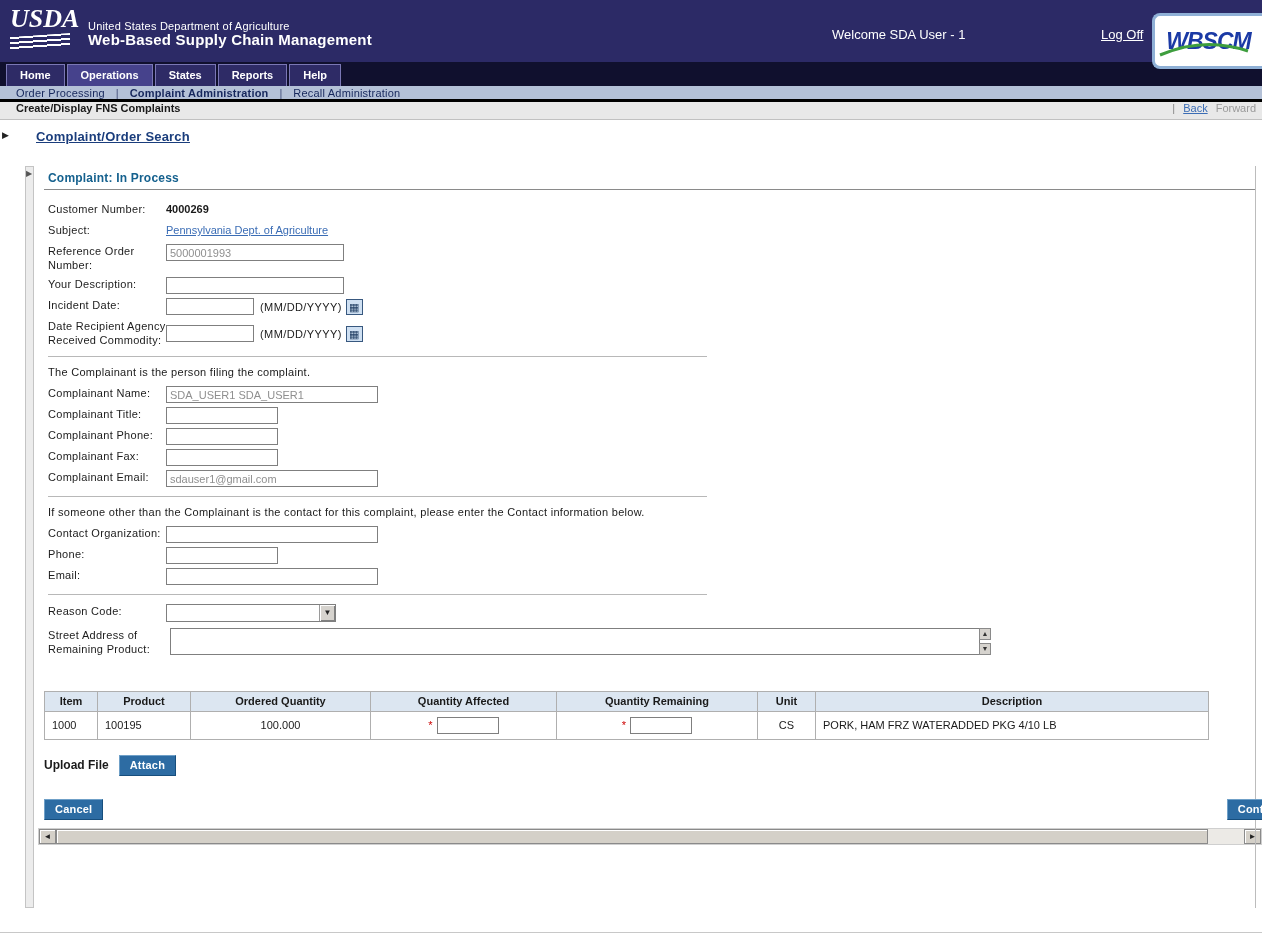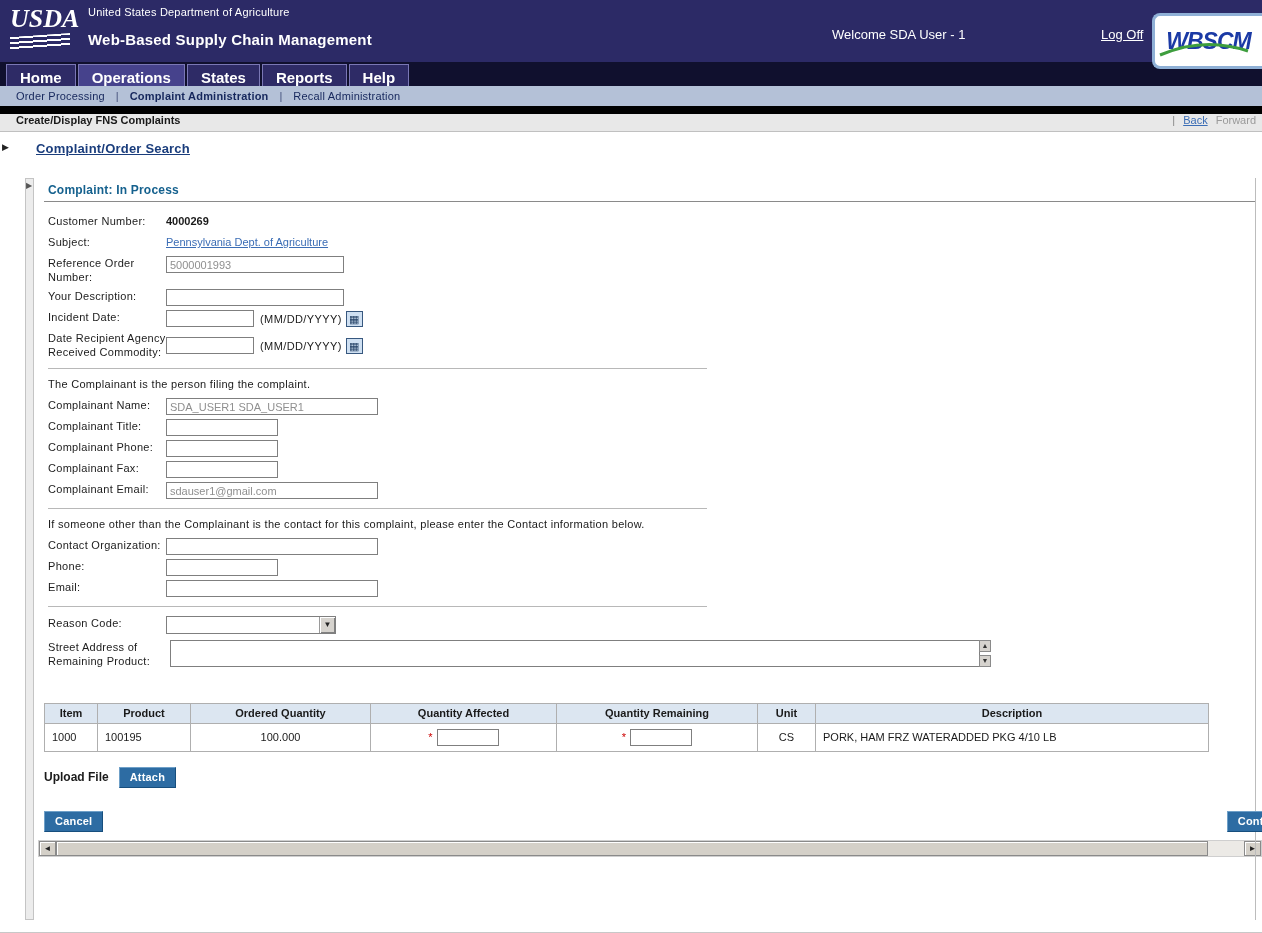--- a/index.html
+++ b/index.html
@@ -7,39 +7,39 @@
   body { font-family:"Liberation Sans", sans-serif; font-size:11px; color:#1a1a1a; }
   .page { width:1262px; height:933px; position:relative; background:#fff; overflow:hidden; border-bottom:1px solid #c8c8c8; }
 
   
   .hdr { height:62px; background:#2c2a66; position:relative; color:#fff; }
   .usda { position:absolute; left:10px; top:6px; width:66px; }
   .usda-text { font-family:"Liberation Serif", serif; font-style:italic; font-weight:bold; font-size:26px; line-height:1; color:#fff; }
   .usda-stripes { margin-top:3px; width:60px; height:13px;
     background:repeating-linear-gradient(to bottom,#ffffff 0 2px, transparent 2px 5px);
     transform:skewY(-4deg); }
-  .dept { position:absolute; left:88px; top:6px; font-size:11px; letter-spacing:0.2px; }
+  .dept { position:absolute; left:88px; top:20px; font-size:11px; letter-spacing:0.2px; }
   .apptitle { position:absolute; left:88px; top:31px; font-size:15px; font-weight:bold; letter-spacing:0.2px; }
   .welcome { position:absolute; left:832px; top:27px; font-size:13px; }
   .logoff { position:absolute; left:1101px; top:27px; font-size:13px; color:#fff; text-decoration:underline; cursor:pointer; }
   .wbscm-box { position:absolute; right:0; top:13px; width:110px; height:56px; background:#fff;
     border:3px solid #8fb0d6; border-right:none; border-radius:8px 0 0 8px;
     display:flex; align-items:center; justify-content:center; overflow:hidden; }
   .wbscm-text { font-weight:bold; font-style:italic; font-size:23px; color:#1b3aa5; letter-spacing:-1px; position:relative; z-index:2; }
   .wbscm-swoosh { position:absolute; left:3px; bottom:8px; z-index:3; }
 
   
   .tabs { height:24px; background:#10102e; display:flex; align-items:stretch; padding:2px 0 0 6px; gap:2px; }
-  .tab { background:#2e2b66; color:#fff; font-weight:bold; font-size:15px; padding:4px 13px 2px;
+  .tab { background:#2e2b66; color:#fff; font-weight:bold; font-size:11px; padding:4px 13px 2px;
     border:1px solid #7a77b5; border-bottom:none; cursor:pointer; }
   .tab.active { background:#46428c; }
 
   
-  .subnav { height:28px; background:#b4c1d7; display:flex; align-items:center; padding-left:16px;
-    color:#16275c; border-bottom:8px solid #000000; }
+  .subnav { height:16px; background:#b4c1d7; display:flex; align-items:center; padding-left:16px;
+    color:#16275c; border-bottom:3px solid #000000; }
   .subnav-item { cursor:pointer; padding:0 11px; letter-spacing:0.2px; }
   .subnav-item:first-child { padding-left:0; }
   .subnav-item.active { font-weight:bold; }
   .subnav-sep { color:#44517c; }
 
   
   .titlebar { height:18px; background:#e8e8e8; border-bottom:1px solid #c0c0c0; display:flex; align-items:flex-start; position:relative; }
   .titlebar-title { font-weight:bold; margin-left:16px; }
   .titlebar-right { position:absolute; right:6px; display:flex; gap:8px; align-items:center; }
   .tb-sep { color:#888; }

